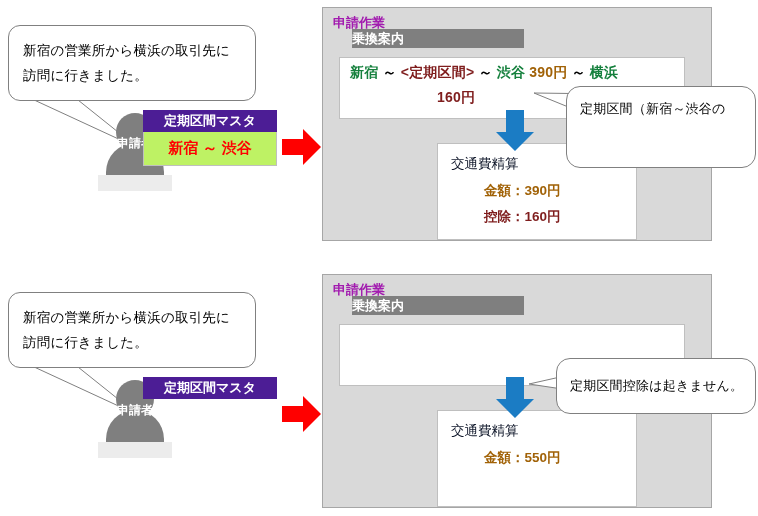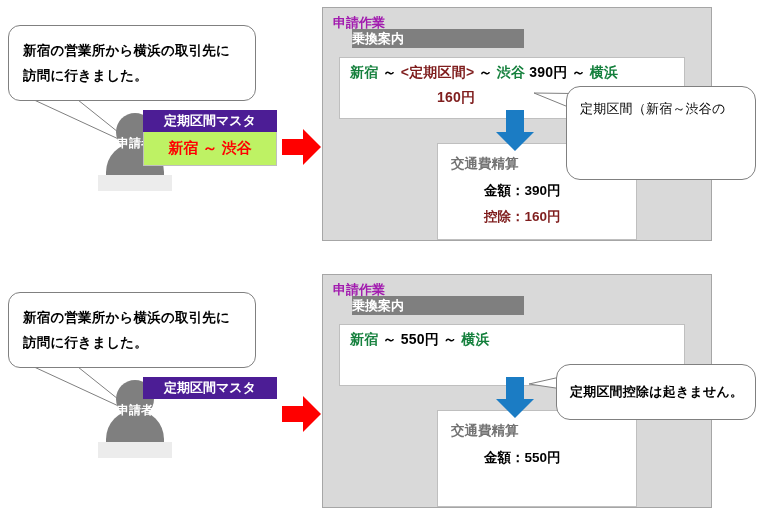--- a/index.html
+++ b/index.html
@@ -32,21 +32,20 @@
     border: 1px solid #808080;
     border-radius: 12px;
     z-index: 5;
   }
   .bubble-left {
     left: 8px;
     top: 25px;
     width: 248px;
     height: 76px;
     padding: 12px 14px 16px 14px;
-    font-weight: bold;
   }
   .bubble-line {
     font-size: 13.5px;
     color: #000000;
     line-height: 25px;
     white-space: nowrap;
     letter-spacing: 0.2px;
   }
   .bubble-tail {
     position: absolute;
@@ -177,43 +176,43 @@
   }
   .route-line {
     position: absolute;
     font-size: 14px;
     font-weight: bold;
     white-space: nowrap;
     letter-spacing: 0.2px;
   }
   .t-blk { color: #15803d; }
   .t-red { color: #7f1d1d; }
-  .t-blue { color: #000000; }
+  .t-blue { color: #a16207; }
   .t-sep { color: #000000; font-weight: bold; }
 
   
   .blue-arrow {
     position: absolute;
     z-index: 6;
   }
 
   
   .settle-box {
     position: absolute;
     box-sizing: border-box;
     background: #ffffff;
     border: 1px solid #bfbfbf;
     z-index: 5;
   }
   .settle-title {
     position: absolute;
     left: 13px;
     font-size: 13.5px;
-    font-weight: bold;
-    color: #737373;
+    font-weight: normal;
+    color: #0f172a;
     white-space: nowrap;
   }
   .settle-row {
     position: absolute;
     left: 13px;
     font-size: 13.5px;
     font-weight: bold;
     white-space: nowrap;
     margin-left: 33px;
   }
@@ -289,21 +288,21 @@
 
   <div class="settle-box" style="left:437px; top:143px; width:200px; height:97px;">
     <div class="settle-title" style="top:11px;">交通費精算</div>
     <div class="settle-row t-blue" style="top:38px;">金額：390円</div>
     <div class="settle-row t-red" style="top:64px;">控除：160円</div>
   </div>
 
   <svg class="callout-tail" style="position:absolute; left:532px; top:88px; width:80px; height:42px; z-index:8;">
     <polygon points="2,5 78,36 78,6" fill="#ffffff" stroke="#808080" stroke-width="1"></polygon>
   </svg>
-  <div class="callout" style="left:566px; top:86px; width:190px; height:94px; padding:9px 13px 0 13px;">
+  <div class="callout" style="left:566px; top:86px; width:190px; height:82px; padding:9px 13px 0 13px;">
     <div class="callout-line">定期区間（新宿～渋谷の</div>
   </div>
 </div>
 
 <div class="scene scene-bottom">
 
   <div class="bubble bubble-left" style="left:8px; top:34px; width:248px; height:76px;">
     <div class="bubble-line">新宿の営業所から横浜の取引先に</div>
     <div class="bubble-line">訪問に行きました。</div>
   </div>
@@ -326,36 +325,29 @@
     <polygon points="0,10 21,10 21,0 39,18 21,36 21,26 0,26" fill="#ff0000"></polygon>
   </svg>
 
   <div class="panel" style="left:322px; top:16px; width:390px; height:234px;">
     <div class="panel-title">申請作業</div>
   </div>
 
   <div class="route-head" style="left:352px; top:38px; width:172px;">乗換案内</div>
 
   <div class="route-box" style="left:339px; top:66px; width:346px; height:62px;"></div>
-  <div class="route-line" style="left:350px; top:73px;">
-    <span class="t-blk">新宿</span>
-    <span class="t-sep">～</span>
-    <span class="t-blue">550円</span>
-    <span class="t-sep">～</span>
-    <span class="t-blk">横浜</span>
-  </div>
 
   <svg class="blue-arrow" style="left:495px; top:119px; width:40px; height:42px;">
     <polygon points="11,0 29,0 29,22 39,22 20,41 1,22 11,22" fill="#1b7cc4"></polygon>
   </svg>
 
   <div class="settle-box" style="left:437px; top:152px; width:200px; height:97px;">
     <div class="settle-title" style="top:11px;">交通費精算</div>
     <div class="settle-row t-blue" style="top:38px;">金額：550円</div>
   </div>
 
   <svg class="callout-tail" style="position:absolute; left:527px; top:100px; width:85px; height:42px; z-index:8;">
     <polygon points="2,26 82,8 82,38" fill="#ffffff" stroke="#808080" stroke-width="1"></polygon>
   </svg>
-  <div class="callout" style="left:556px; top:106px; width:200px; height:56px; padding:14px 13px 0 13px;font-weight:bold;">
+  <div class="callout" style="left:556px; top:100px; width:200px; height:56px; padding:14px 13px 0 13px;">
     <div class="callout-line">定期区間控除は起きません。</div>
   </div>
 </div>
 
 </body></html>

